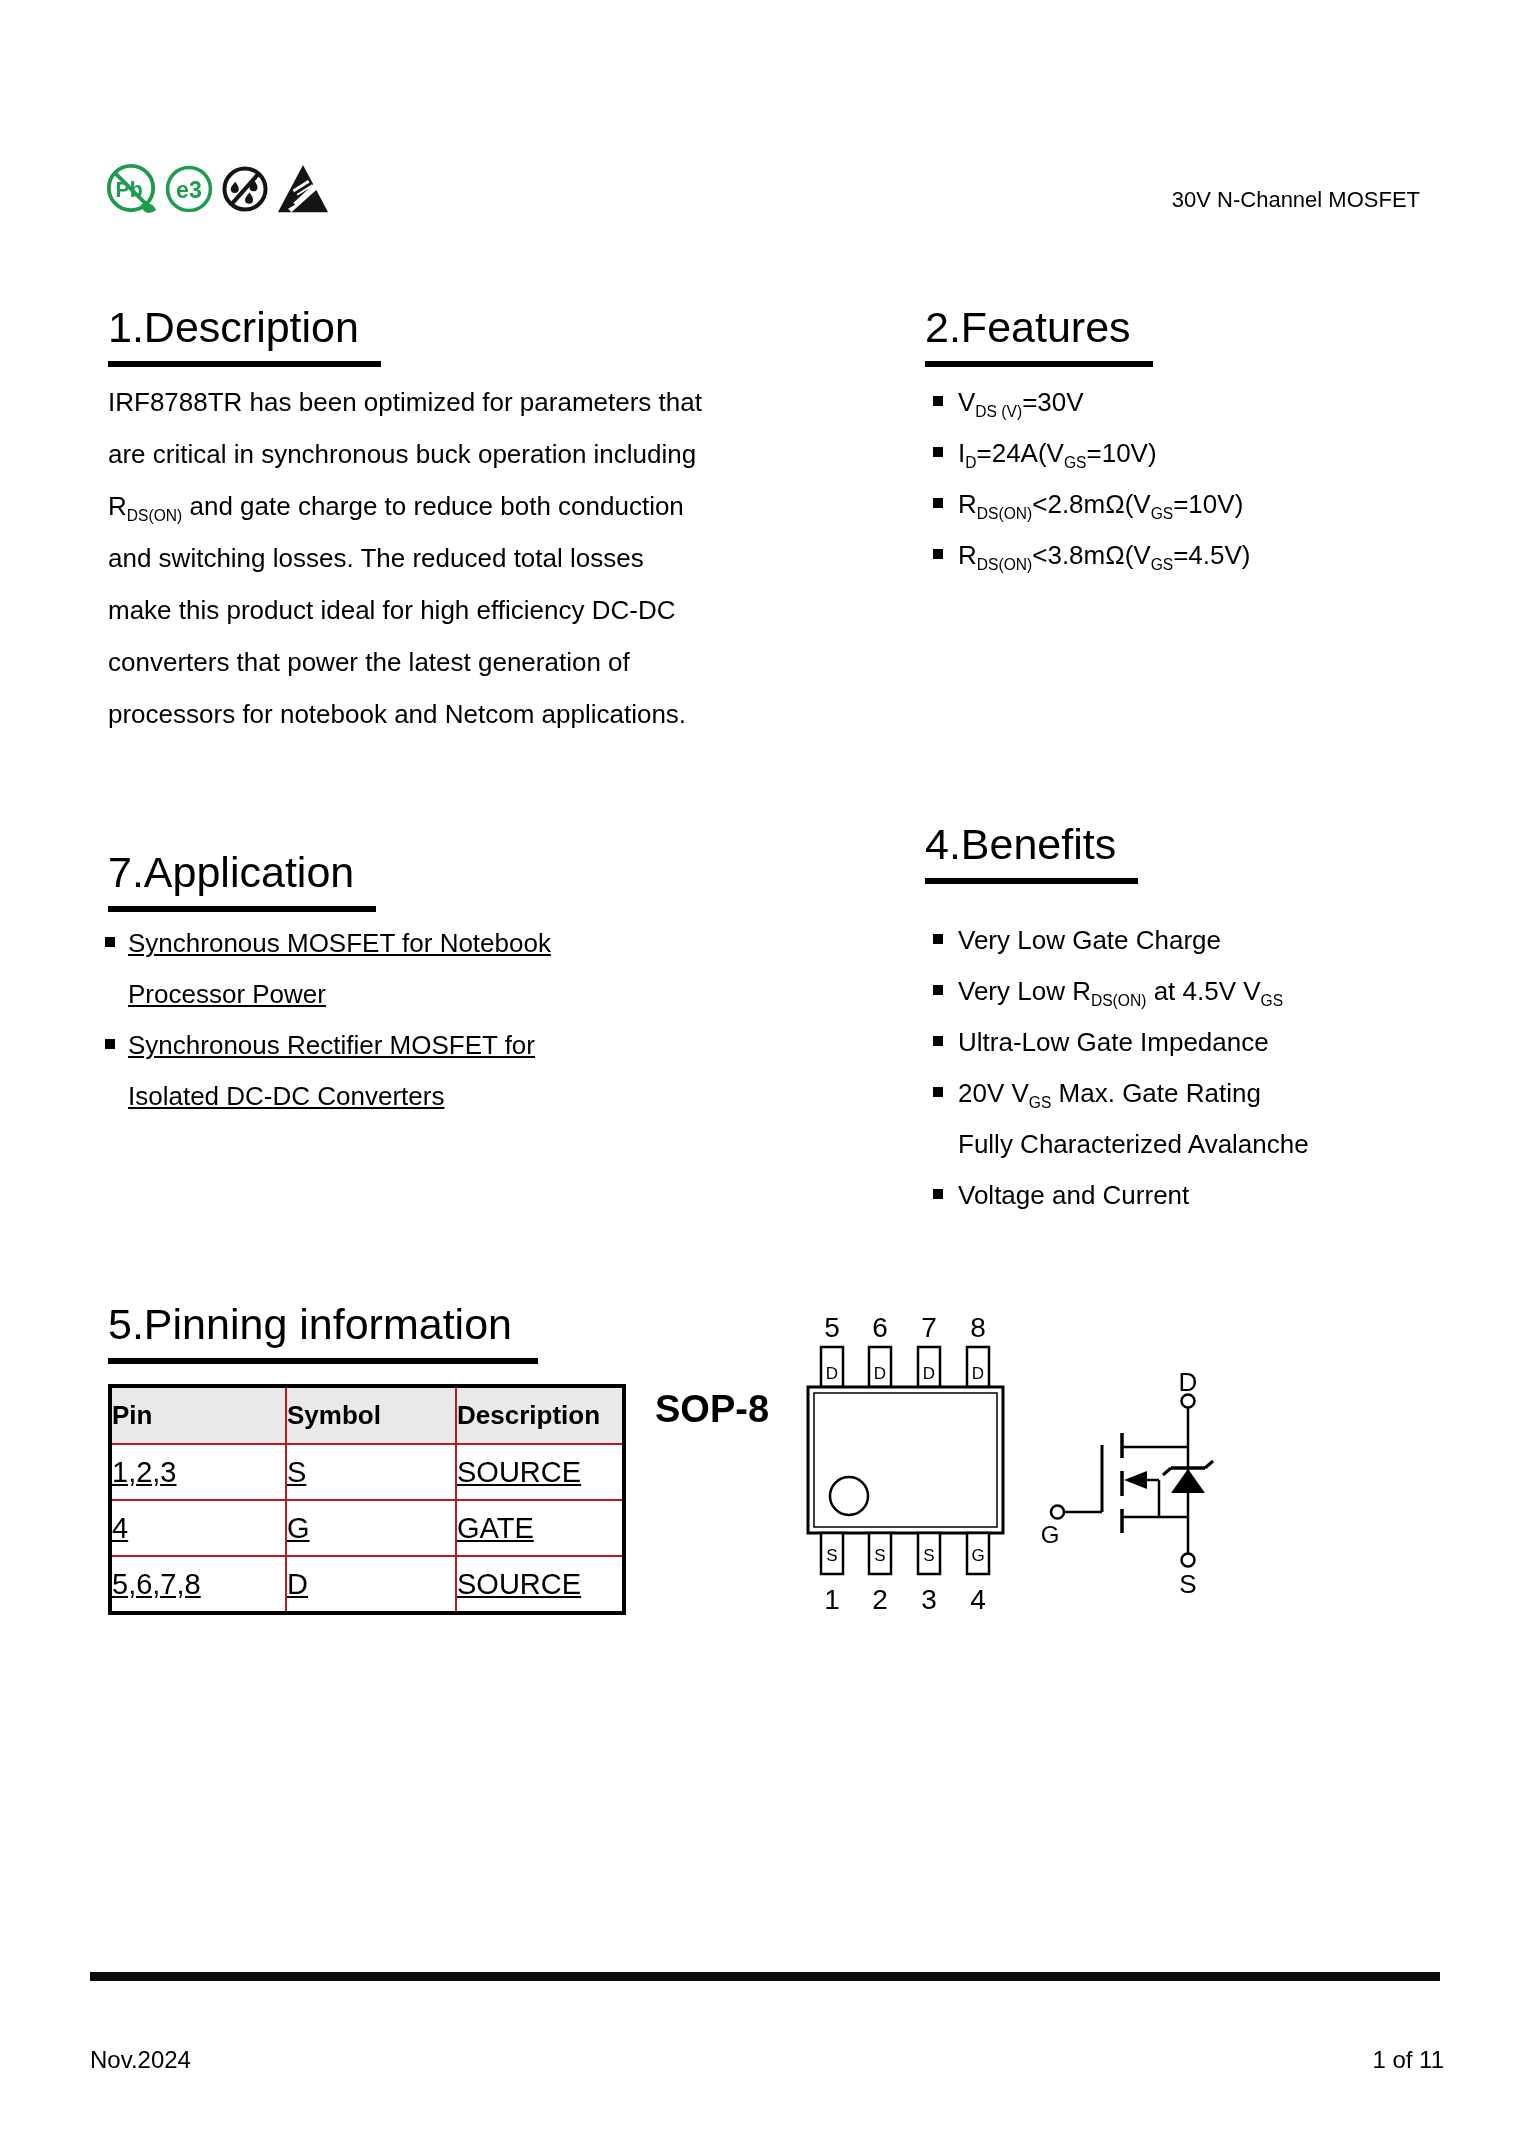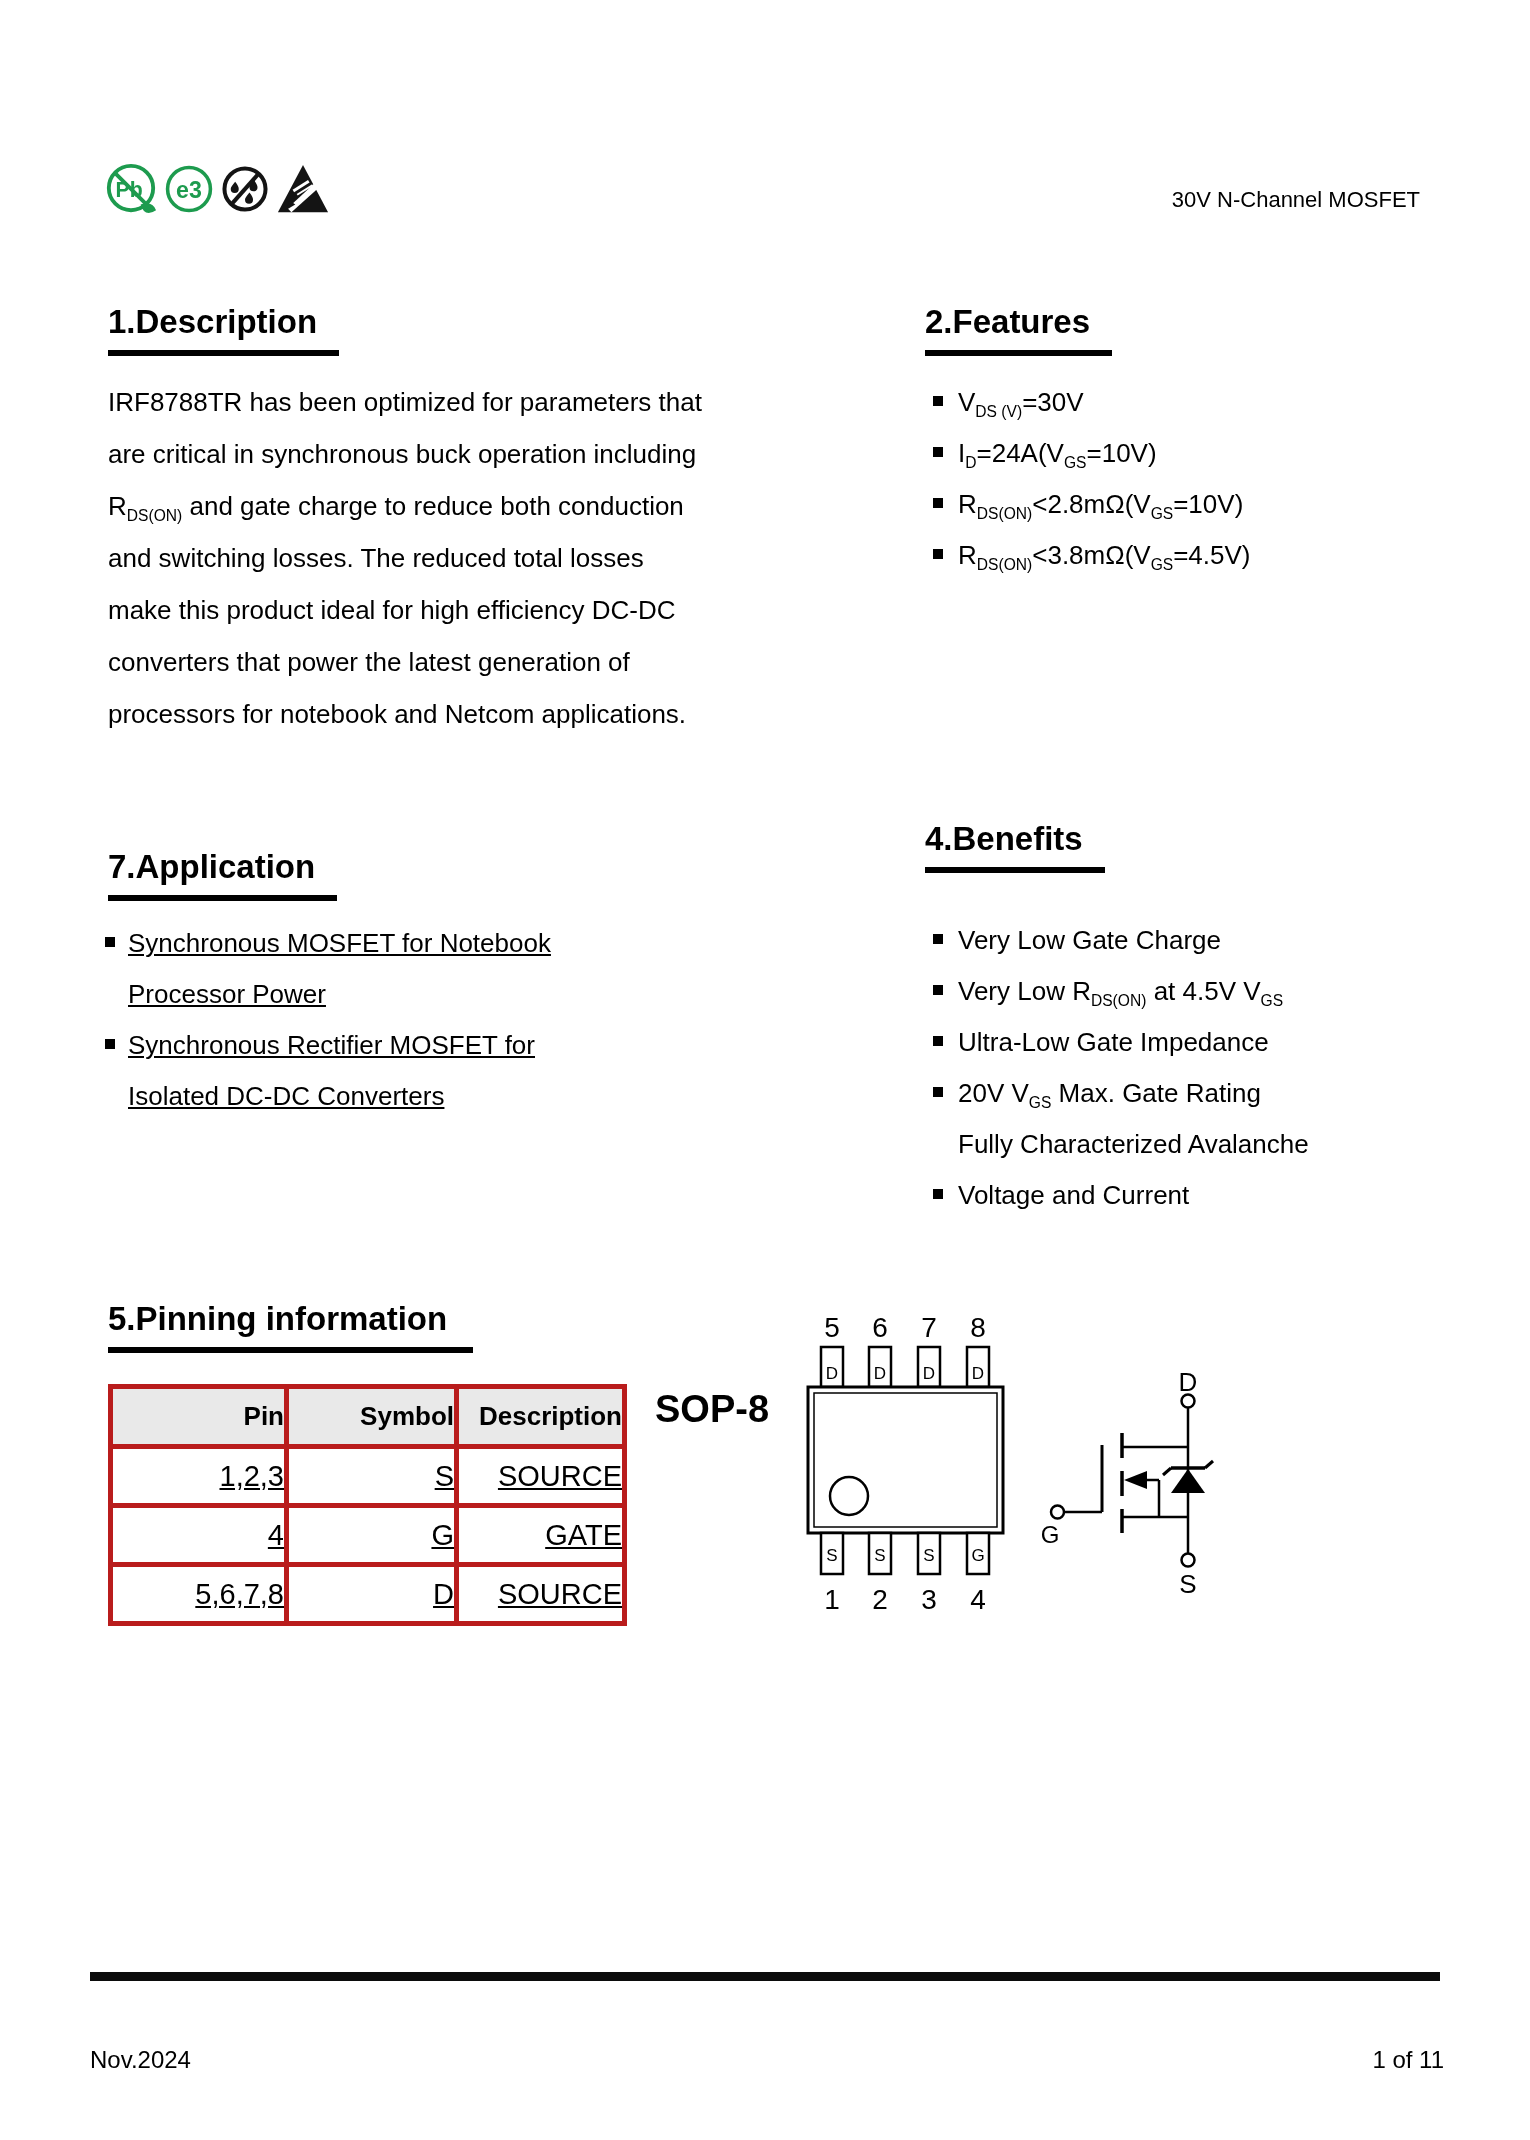--- a/index.html
+++ b/index.html
@@ -6,33 +6,33 @@
   .page{position:relative;width:1530px;height:2140px;background:#ffffff;
         font-family:"Liberation Sans","DejaVu Sans",sans-serif;color:#000;overflow:hidden;margin:0 auto;}
   .abs{position:absolute;}
   
   .title{font-size:63px;font-weight:bold;line-height:1.0;display:inline-block;
          border-bottom:6px solid #000;padding:0 2px 4px 2px;
          transform:scaleX(.86);transform-origin:100% 50%;white-space:nowrap;}
   .subtitle{font-size:22px;white-space:nowrap;}
   .badges{display:flex;gap:6px;align-items:center;}
   
-  .sec-h{font-size:33px;font-weight:bold;display:inline-block;line-height:1.15;
+  .sec-h{font-size:43px;font-weight:normal;display:inline-block;line-height:1.15;
          border-bottom:6px solid #000;padding:0 22px 9px 0;white-space:nowrap;}
   
   .tline{font-size:26px;line-height:52px;white-space:nowrap;}
   .brow{display:flex;height:51px;}
   .sq{flex:0 0 10px;width:10px;height:10px;background:#000;margin-top:19px;}
   .sq.nob{visibility:hidden;}
   .btext{font-size:26px;line-height:51px;white-space:nowrap;}
   .ml13{margin-left:13px;} .ml15{margin-left:15px;}
   sub{font-size:60%;line-height:0;}
   
   table.pin{border-collapse:collapse;border:4px solid #000;table-layout:fixed;background:#fff;}
-  table.pin th,table.pin td{border:5px solid #b91c1c;text-align:right;vertical-align:middle;padding:0;}
+  table.pin th,table.pin td{border:2px solid #b91c1c;text-align:left;vertical-align:middle;padding:0;}
   table.pin th{background:#e9e9e9;font-size:26px;font-weight:bold;height:55px;}
   table.pin td{font-size:29px;height:54px;text-decoration:underline;}
   
   .rule{background:#0b0b0b;}
   .foot{font-size:24px;}
   svg text{font-family:"Liberation Sans","DejaVu Sans",sans-serif;}
 </style>
 </head>
 <body>
 

